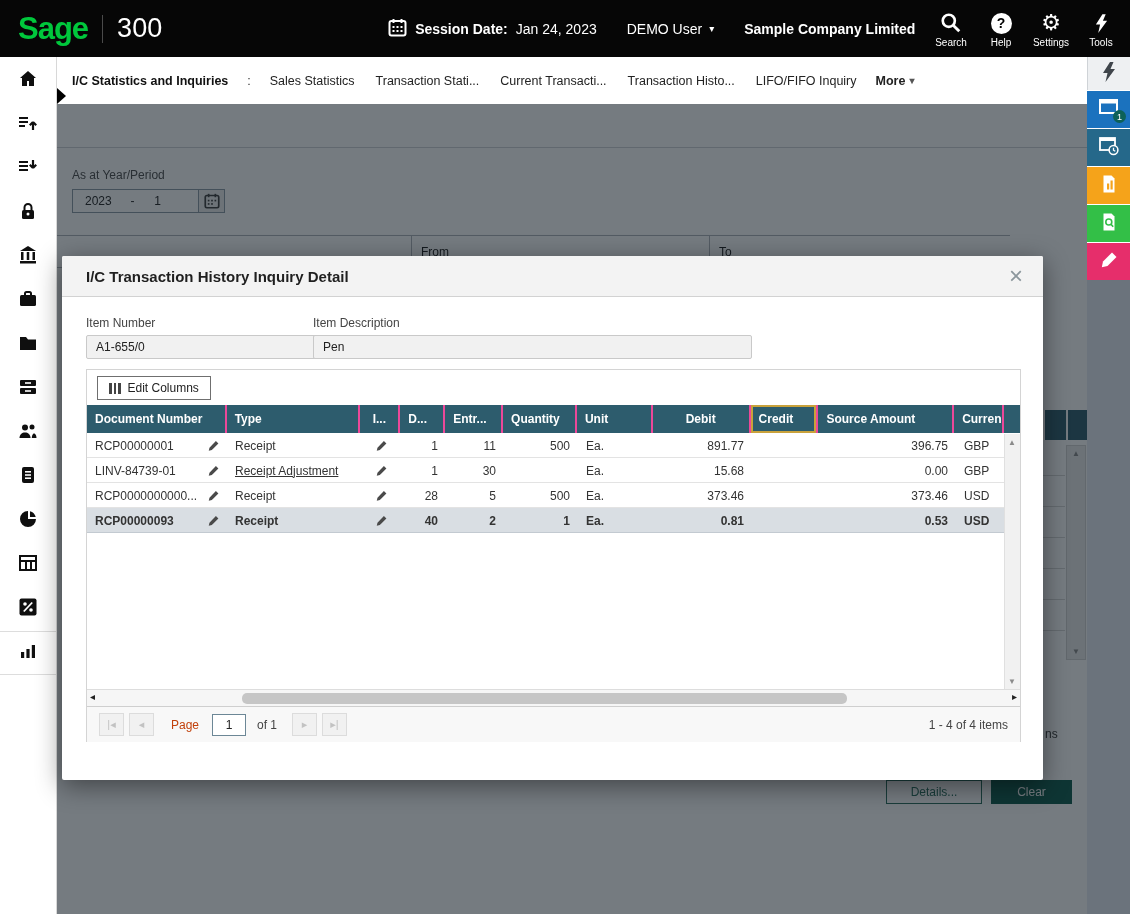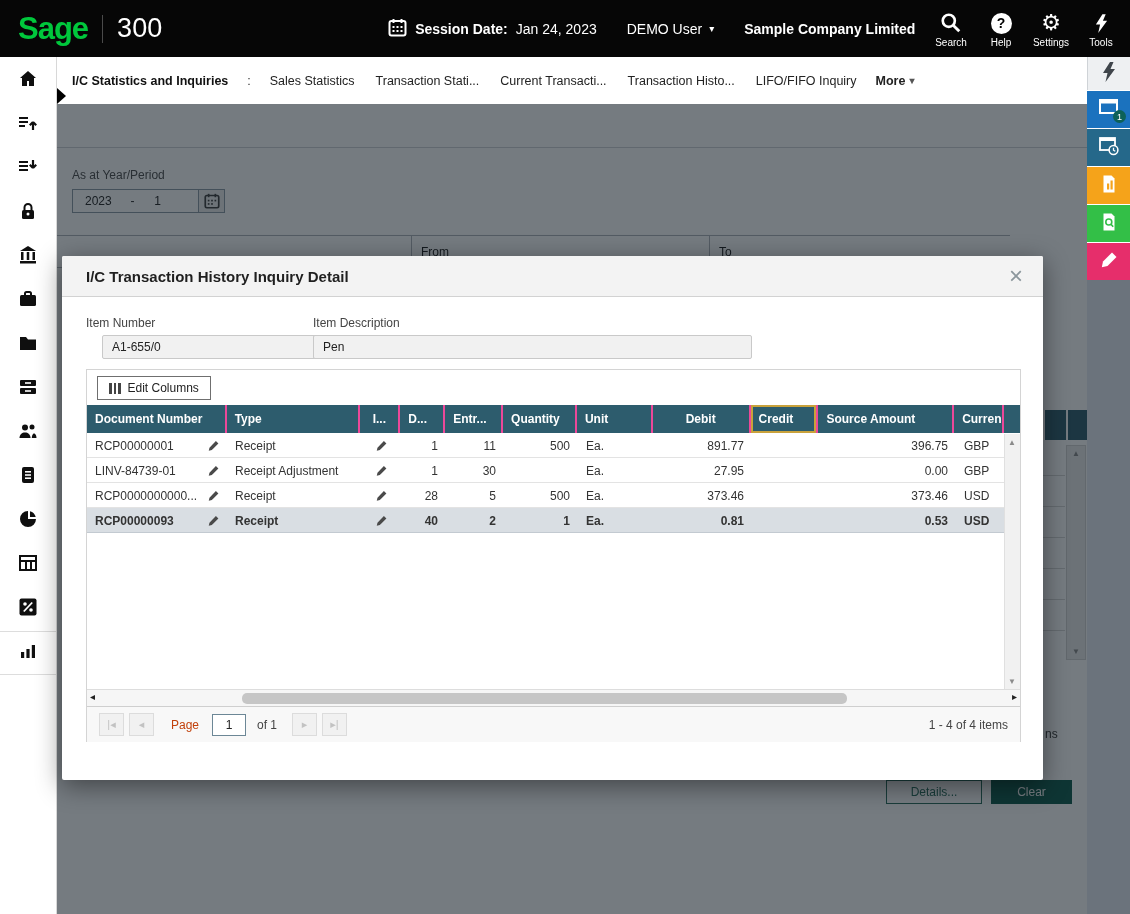--- a/index.html
+++ b/index.html
@@ -115,21 +115,21 @@
     z-index:10; border-radius:2px; box-shadow:0 6px 26px rgba(0,0,0,0.45);
   }
   #modal-header { height:41px; background:#f3f3f3; border-bottom:1px solid #d2d2d2;
     display:flex; align-items:center; padding:0 20px 0 24px; border-radius:2px 2px 0 0; }
   #modal-title { font-size:15px; font-weight:bold; color:#1f1f1f; }
   #modal-close { margin-left:auto; font-size:24px; color:#8b969c; cursor:pointer; line-height:20px; }
   .fld-label { position:absolute; font-size:12px; color:#444; }
   #lbl-itemno { left:24px; top:60px; } #lbl-itemdesc { left:251px; top:60px; }
   .fld-input { position:absolute; height:24px; background:#f1f1f1; border:1px solid #c9c9c9;
     border-radius:2px; font-size:12px; color:#222; padding:0 9px; line-height:22px; overflow:hidden; white-space:nowrap; }
-  #inp-itemno { left:40px; top:79px; width:247px; }
+  #inp-itemno { left:24px; top:79px; width:247px; }
   #inp-itemdesc { left:251px; top:79px; width:439px; }
 
   #grid-panel { position:absolute; left:24px; top:113px; width:935px; height:373px;
     border:1px solid #d4d4d4; background:#fff; }
   #grid-toolbar { height:35px; padding:6px 0 0 10px; }
   #edit-columns-btn { height:24px; display:inline-flex; align-items:center; gap:7px;
     border:1px solid #6f6f6f; background:#fff; padding:0 11px; font-size:12px; color:#222; cursor:pointer; }
   .col-icon { display:inline-flex; gap:2px; }
   .col-icon i { display:block; width:2.5px; height:11px; background:#444; }
 
@@ -506,33 +506,33 @@
         </div>
         <div class="g-row">
           <div class="g-cell" style="width: 140px;">
             <span class="cell-text">LINV-84739-01</span>
             <span class="pencil-wrap">
               <svg width="11" height="12" viewBox="0 0 12 12">
                 <path d="M8.6 0.6 L11.3 3.3 L4.2 10.4 L0.8 11.2 L1.6 7.8 Z" fill="#4a4a4a"></path>
               </svg>
             </span>
           </div>
-          <div class="g-cell" style="width: 134px;">Receipt Adjustment</div>
+          <div class="g-cell" style="width: 134px; text-decoration: underline;">Receipt Adjustment</div>
           <div class="g-cell center" style="width: 40px;">
             <span class="pencil-wrap">
               <svg width="11" height="12" viewBox="0 0 12 12">
                 <path d="M8.6 0.6 L11.3 3.3 L4.2 10.4 L0.8 11.2 L1.6 7.8 Z" fill="#4a4a4a"></path>
               </svg>
             </span>
           </div>
           <div class="g-cell right" style="width: 45px;">1</div>
           <div class="g-cell right" style="width: 58px;">30</div>
           <div class="g-cell right" style="width: 74px;"></div>
           <div class="g-cell" style="width: 76px;">Ea.</div>
-          <div class="g-cell right" style="width: 98px;">27.95</div>
+          <div class="g-cell right" style="width: 98px;">15.68</div>
           <div class="g-cell right" style="width: 68px;"></div>
           <div class="g-cell right" style="width: 136px;">0.00</div>
           <div class="g-cell" style="width: 50px;">GBP</div>
         </div>
         <div class="g-row">
           <div class="g-cell" style="width: 140px;">
             <span class="cell-text">RCP0000000000...</span>
             <span class="pencil-wrap">
               <svg width="11" height="12" viewBox="0 0 12 12">
                 <path d="M8.6 0.6 L11.3 3.3 L4.2 10.4 L0.8 11.2 L1.6 7.8 Z" fill="#4a4a4a"></path>

